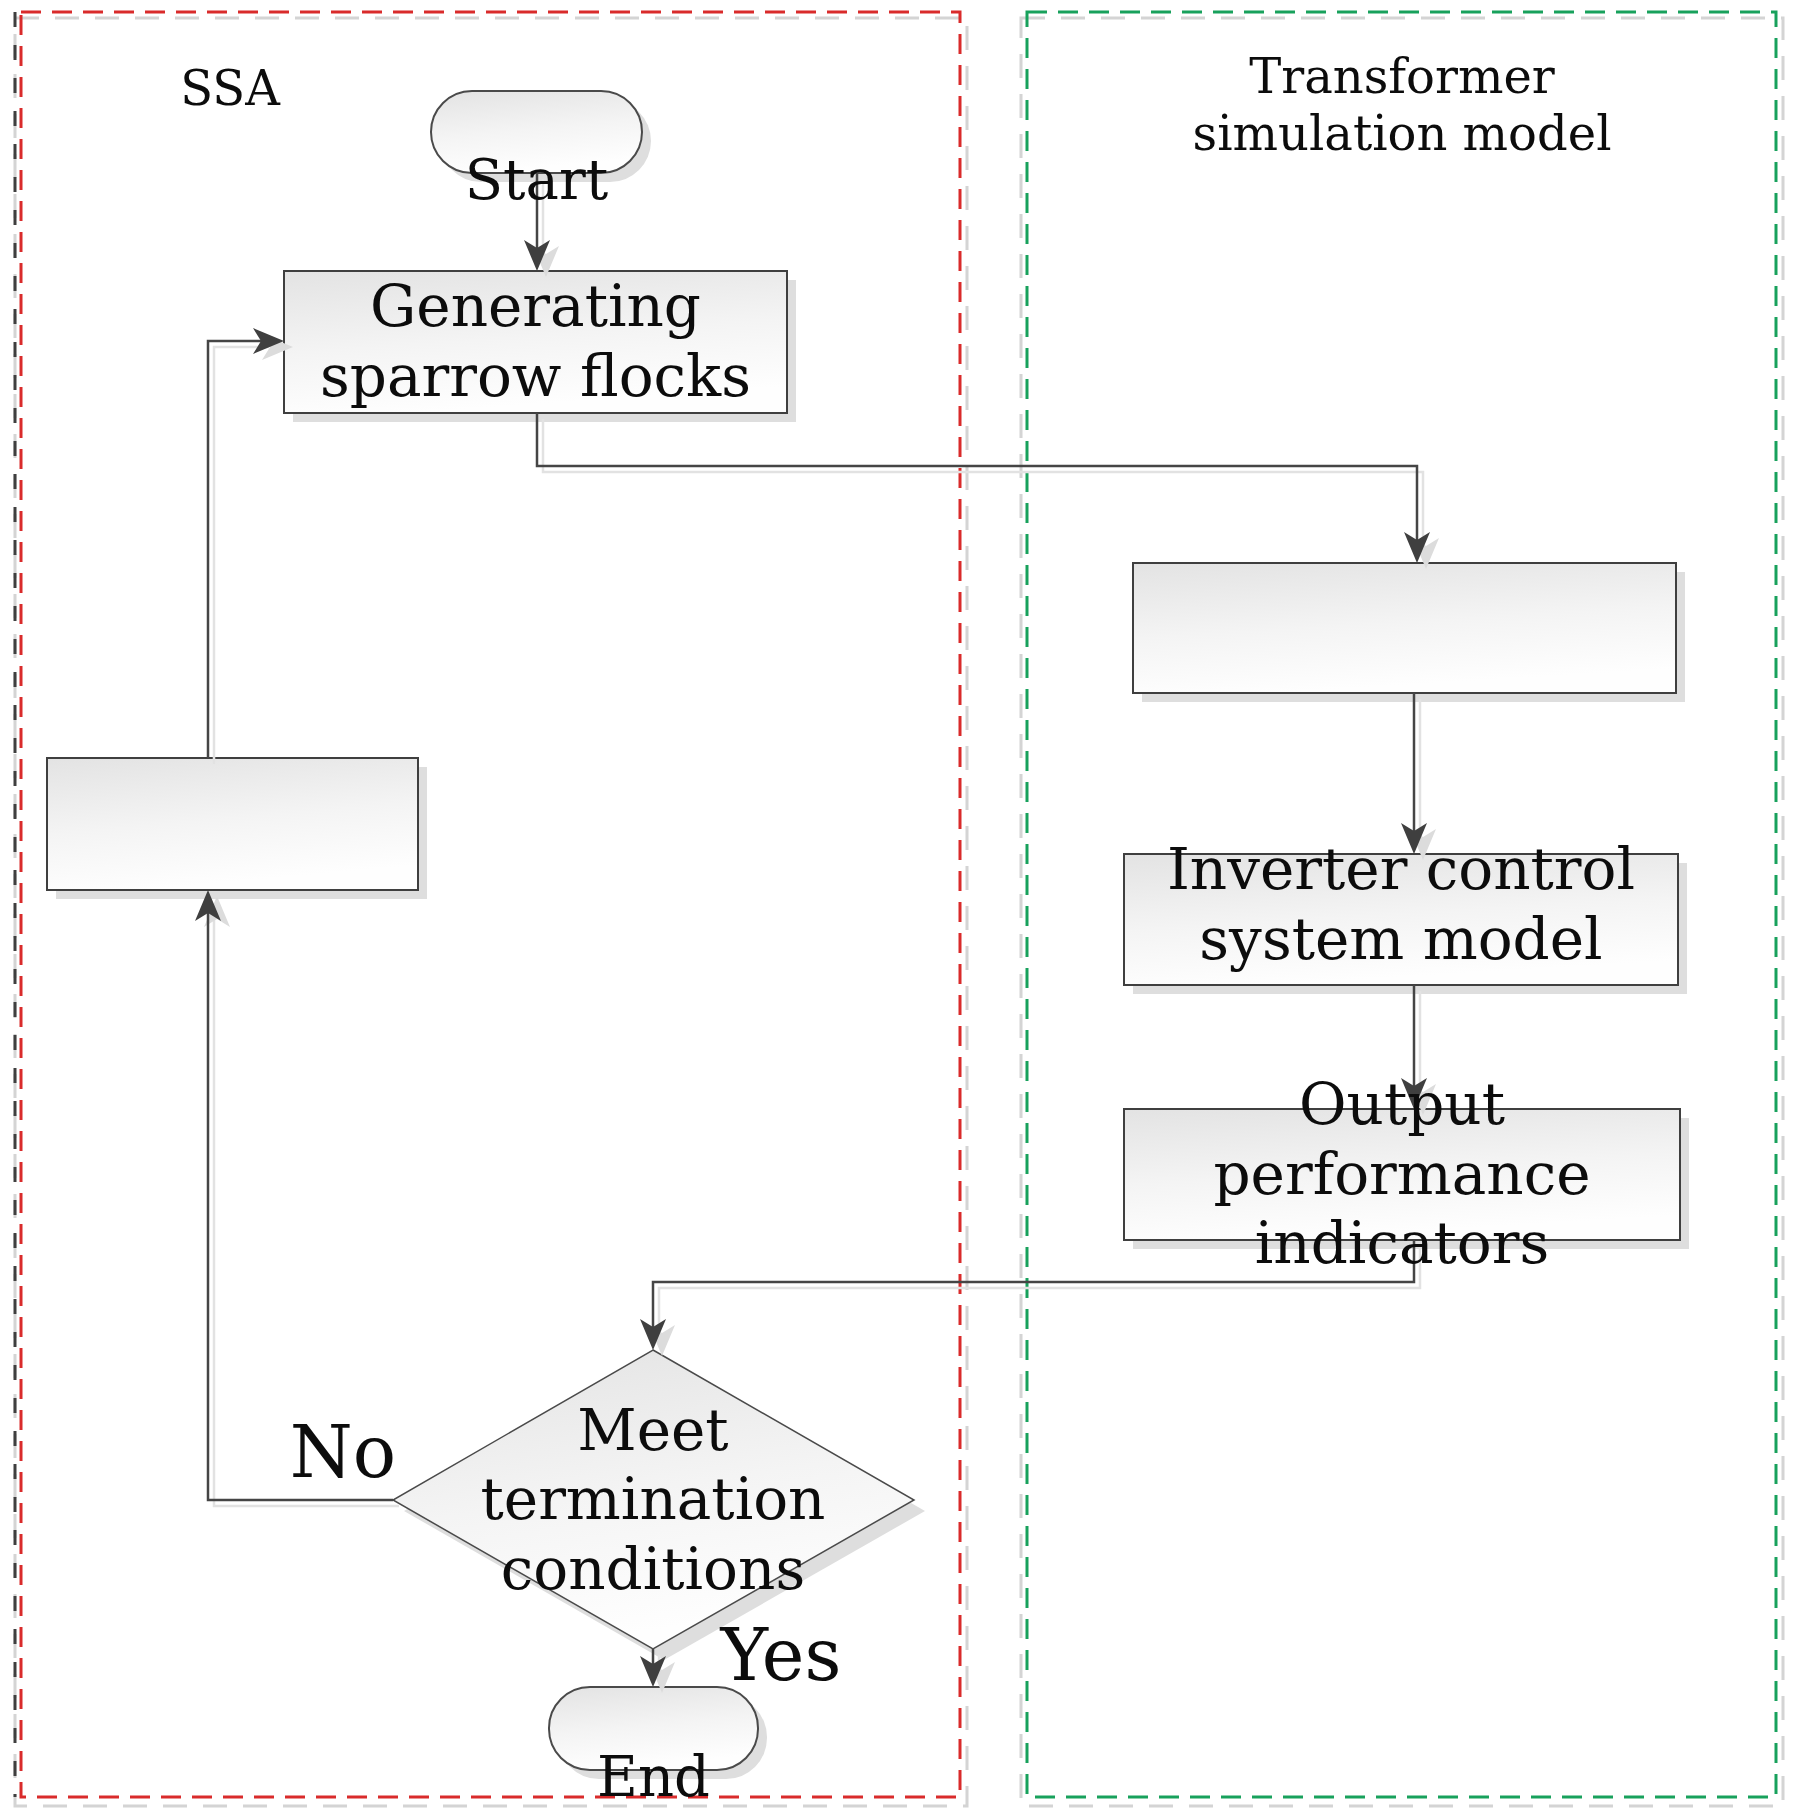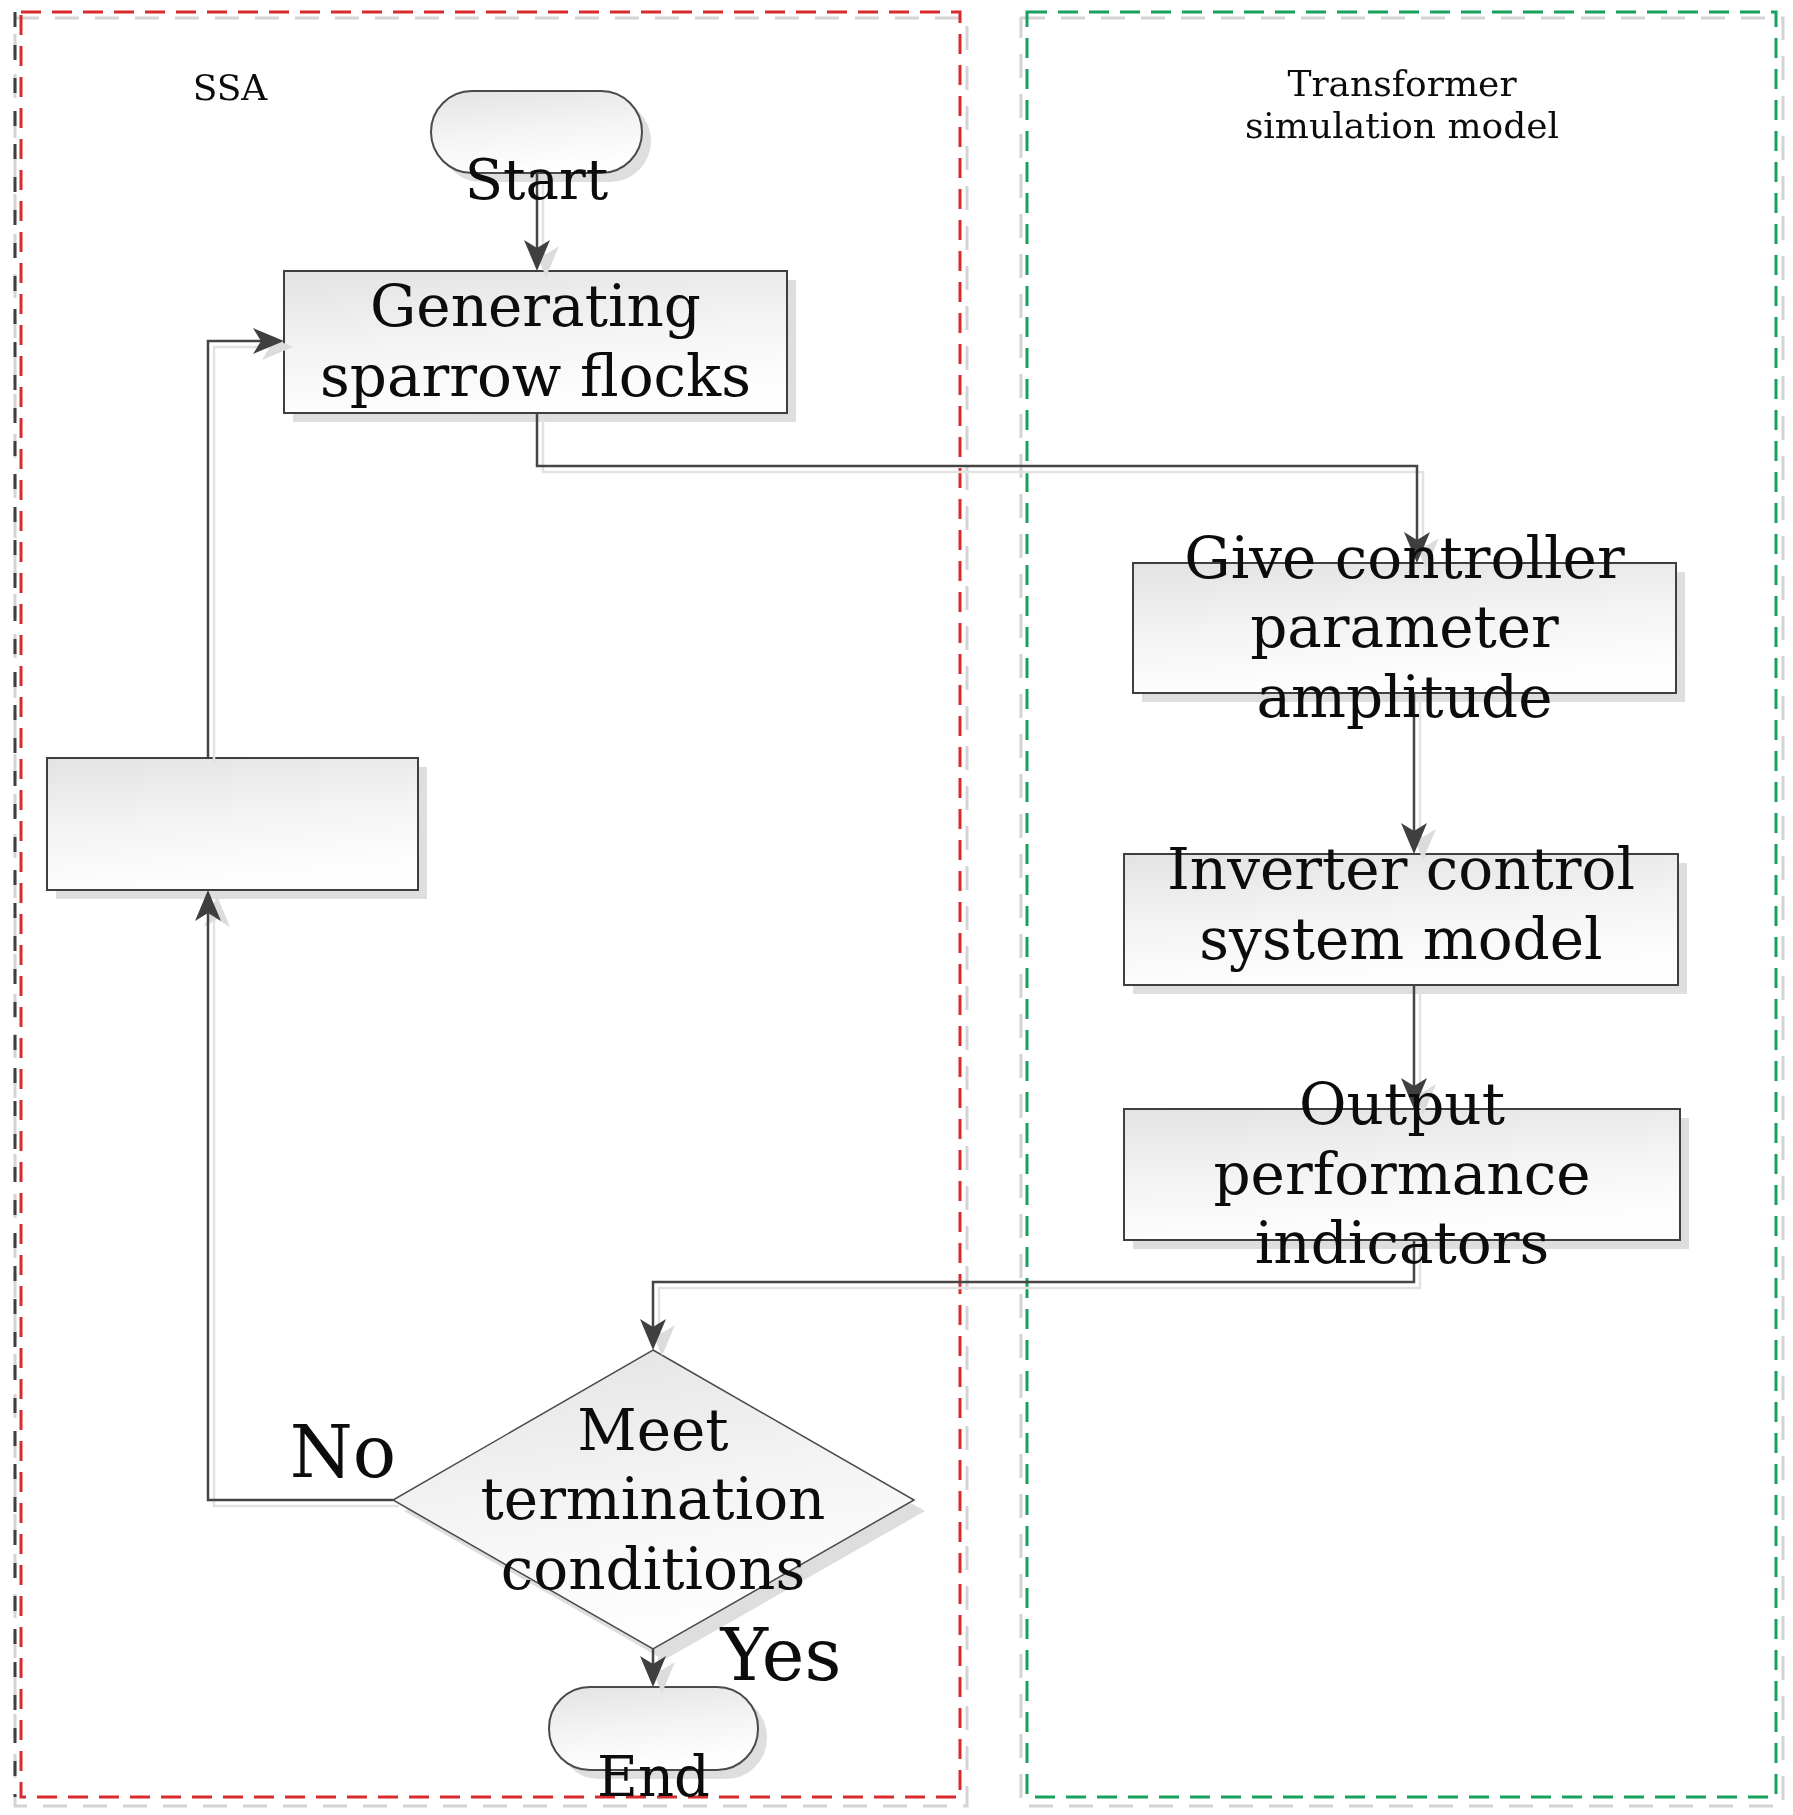--- a/index.html
+++ b/index.html
@@ -15,21 +15,21 @@
   .lbl{
     position:absolute;
     display:flex;align-items:center;justify-content:center;
     text-align:center;
     white-space:pre-line;
     line-height:1.2;
     pointer-events:none;
   }
   .node-lbl{font-size:58px;}
   .term-lbl{font-size:56px;margin-top:48px;}
-  .zone-lbl{font-size:36px;line-height:1.18;}
+  .zone-lbl{font-size:48px;line-height:1.18;}
   .edge-lbl{font-size:72px;}
 </style>
 </head>
 <body>
 
 <div id="canvas">
 
   <svg id="wires" viewBox="0 0 1793 1815">
     <defs>
       <linearGradient id="gradNode" x1="0" y1="0" x2="0.25" y2="1">
@@ -113,22 +113,20 @@
   <div class="lbl zone-lbl" style="left:120px;top:58px;width:220px;height:60px;">SSA</div>
 
   <div class="lbl zone-lbl" style="left:1047px;top:30px;width:710px;height:150px;">Transformer
 simulation model</div>
 
   <div class="lbl term-lbl" style="left:431px;top:91px;width:211px;height:82px;">Start</div>
 
   <div class="lbl node-lbl" style="left:284px;top:271px;width:503px;height:142px;">Generating
 sparrow flocks</div>
 
-  <div class="lbl node-lbl" style="left:1133px;top:563px;width:543px;height:130px;">Give controller
-parameter amplitude</div>
 
   <div class="lbl node-lbl" style="left:1124px;top:854px;width:554px;height:102px;">Inverter control
 system model</div>
 
   <div class="lbl node-lbl" style="left:1124px;top:1109px;width:556px;height:131px;border-radius:6px;">Output performance
 indicators</div>
 
 
   <div class="lbl node-lbl" style="left:453px;top:1355px;width:400px;height:290px;">Meet
 termination

